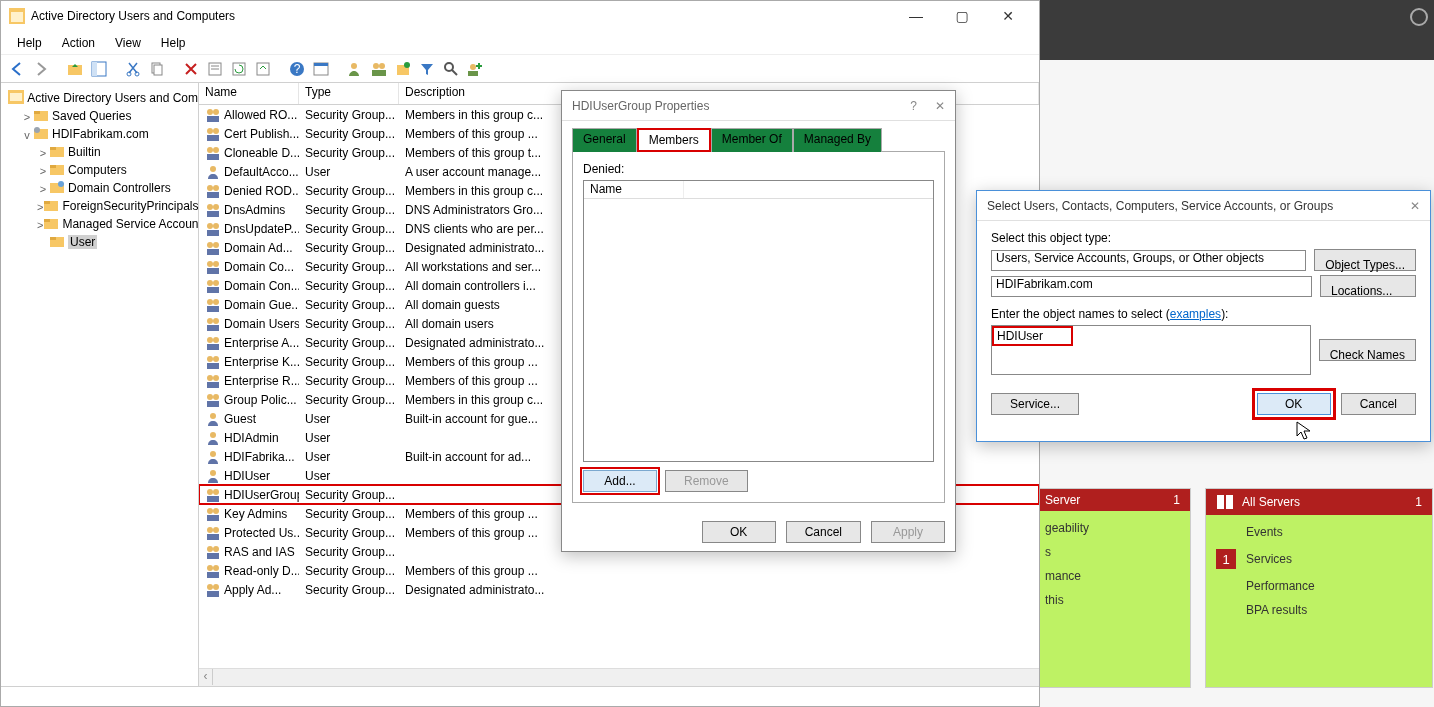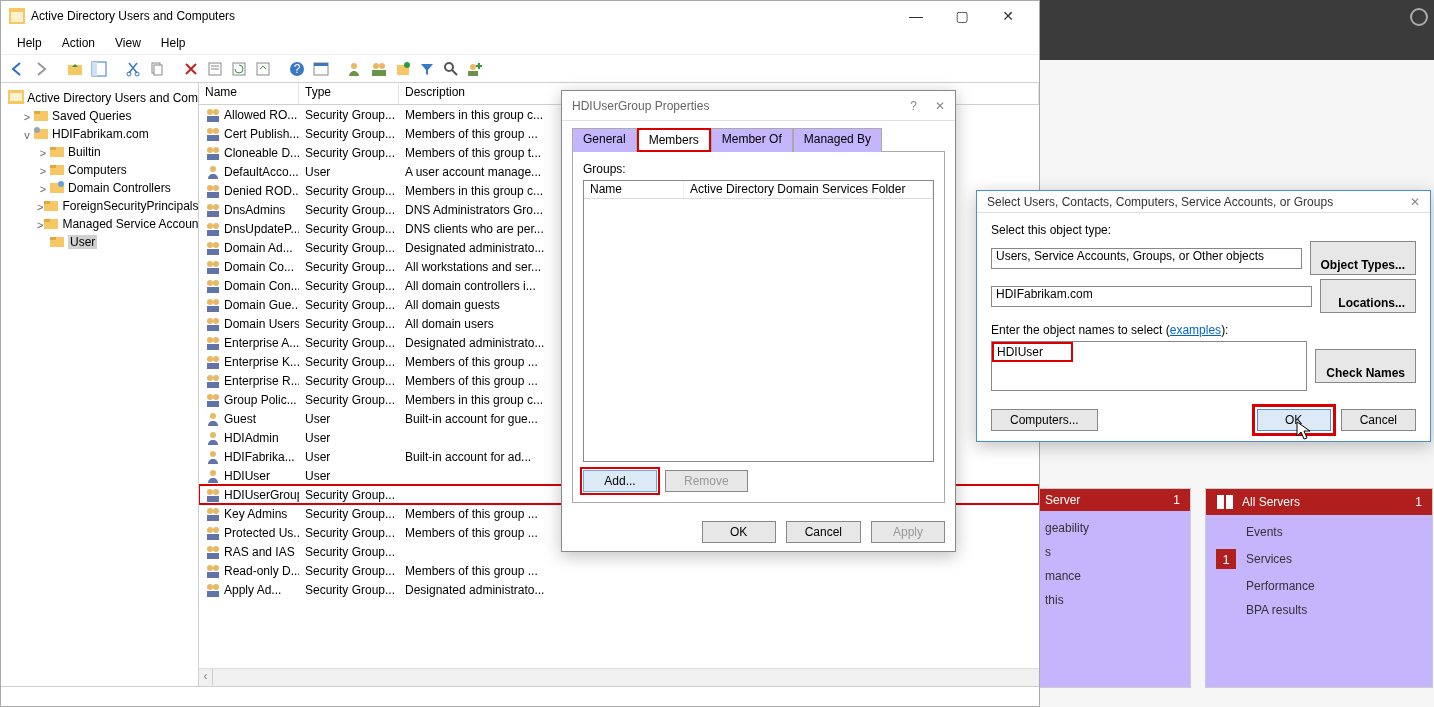--- a/index.html
+++ b/index.html
@@ -31,48 +31,48 @@
 .row.sel { outline:2px solid #d80000; outline-offset:-1px; }
 .statusstrip { height:20px; border-top:1px solid #d0d0d0; }
 .scrollstub { height:18px; border-top:1px solid #ddd; background:#f0f0f0; }
 
 
 .dialog { position:absolute; background:#fff; border:1px solid #888; box-shadow:0 4px 16px rgba(0,0,0,.25); display:flex; flex-direction:column; }
 #props { left:561px; top:90px; width:395px; height:462px; }
 .dlg-title { height:30px; display:flex; align-items:center; padding:0 10px; background:#fff; color:#666; border-bottom:1px solid #e0e0e0; }
 .dlg-title .dcaps { margin-left:auto; display:flex; gap:18px; font-size:16px; color:#888; }
 .tabstrip { display:flex; padding:6px 10px 0; gap:0; }
-.tabstrip .tab { padding:3px 10px; border:1px solid #aaa; border-bottom:none; background:#c4b5fd; position:relative; top:1px; }
+.tabstrip .tab { padding:3px 10px; border:1px solid #aaa; border-bottom:none; background:#15803d; position:relative; top:1px; }
 .tabstrip .tab.active { background:#fff; }
 .tabstrip .tab.hl { border:2px solid #d80000; }
 .tabbody { flex:1; margin:0 10px 10px; border:1px solid #aaa; padding:10px; display:flex; flex-direction:column; }
 .memberbox { flex:1; border:1px solid #888; margin-top:4px; display:flex; flex-direction:column; }
 .memberbox .mh { display:flex; height:18px; border-bottom:1px solid #ddd; }
 .memberbox .mh .mc { padding:1px 6px; border-right:1px solid #eee; }
 .btnrow { display:flex; gap:8px; margin-top:8px; }
 .wbtn { height:22px; padding:0 18px; border:1px solid #888; background:#e7e7e7; display:inline-flex; align-items:center; justify-content:center; min-width:74px; }
 .wbtn.hl { outline:2px solid #d80000; outline-offset:1px; background:#dceaf7; border-color:#7ba8cf; }
 .wbtn.disabled { color:#999; }
 .dlgbtns { display:flex; gap:10px; justify-content:flex-end; padding:8px 10px; }
 
 #select { left:976px; top:190px; width:455px; height:252px; border:1px solid #4a90d9; }
 #select .dlg-title { color:#333; }
 #select .body { padding:10px 14px; display:flex; flex-direction:column; gap:4px; }
 .frow { display:flex; gap:8px; align-items:center; }
 .finput { flex:1; border:1px solid #888; height:21px; padding:0 4px; background:#fff; }
-.fbtn { border:1px solid #888; background:#e7e7e7; height:22px; padding:16px 10px; min-width:96px; text-align:right;font-weight:bold; }
+.fbtn { border:1px solid #888; background:#e7e7e7; height:22px; padding:8px 10px; min-width:96px; text-align:left; }
 a.ex { color:#0066cc; text-decoration:underline; }
 .hlred { border:2px solid #d80000; }
 .okhl { outline:3px solid #d80000; outline-offset:2px; }
 
 
 #srvmgr { position:absolute; left:1040px; top:0; right:0; bottom:0; background:#f6f6f6; overflow:hidden; }
 #srvtop { height:60px; background:#3b3b3b; position:relative; }
 #srvtop .ring { position:absolute; right:6px; top:8px; width:18px; height:18px; border:2px solid #aaa; border-radius:50%; }
-.tile { position:absolute; background:#c4b5fd; border:1px solid #ccc; }
+.tile { position:absolute; background:#bef264; border:1px solid #ccc; }
 .tilehdr { background:#b01f1e; color:#fff; padding:4px 10px; display:flex; align-items:center; justify-content:space-between; font-size:15px; }
 .tilec { padding:10px; display:flex; flex-direction:column; gap:10px; font-size:14px; color:#333; }
 .trow { display:flex; align-items:center; gap:10px; }
 .badge { width:20px; height:20px; background:#b01f1e; color:#fff; display:flex; align-items:center; justify-content:center; font-size:13px; }
 
 
 svg { display:block; }
 .cursor { position:absolute; pointer-events:none; }
 </style>
 </head>
@@ -742,25 +742,24 @@
       <span>✕</span>
     </div>
   </div>
   <div class="tabstrip" id="ptabs">
       <div class="tab">General</div>
       <div class="tab active hl">Members</div>
       <div class="tab">Member Of</div>
       <div class="tab">Managed By</div>
     </div>
   <div class="tabbody">
-    <span>Groups:</span>
+    <span>Denied:</span>
     <div class="memberbox">
       <div class="mh">
         <div class="mc" style="width:100px">Name</div>
-        <div class="mc" style="flex:1">Active Directory Domain Services Folder</div>
       </div>
     </div>
     <div class="btnrow">
       <div class="wbtn hl">Add...</div>
       <div class="wbtn disabled">Remove</div>
     </div>
   </div>
   <div class="dlgbtns">
     <div class="wbtn">OK</div>
     <div class="wbtn">Cancel</div>
@@ -790,21 +789,21 @@
     </span>
     <div class="frow">
       <div class="finput" style="height:50px; position:relative;">
         <span class="hlred" style="position:absolute;left:0;top:0;padding:1px 28px 1px 3px;">HDIUser</span>
       </div>
       <div style="display:flex;flex-direction:column;">
         <div class="fbtn">Check Names</div>
       </div>
     </div>
     <div class="frow" style="margin-top:14px; justify-content:space-between;">
-      <div class="wbtn">Computers...</div>
+      <div class="wbtn">Service...</div>
       <div style="display:flex; gap:10px;">
         <div class="wbtn okhl" style="background:#dceaf7;border-color:#4a90d9">OK</div>
         <div class="wbtn">Cancel</div>
       </div>
     </div>
   </div>
 </div>
 
 <svg class="cursor" style="left:1296px; top:421px;" width="18" height="20">
     <path d="M1 1l0 14 4-4 3 7 3-1-3-7h6z" fill="#fff" stroke="#000"></path>

